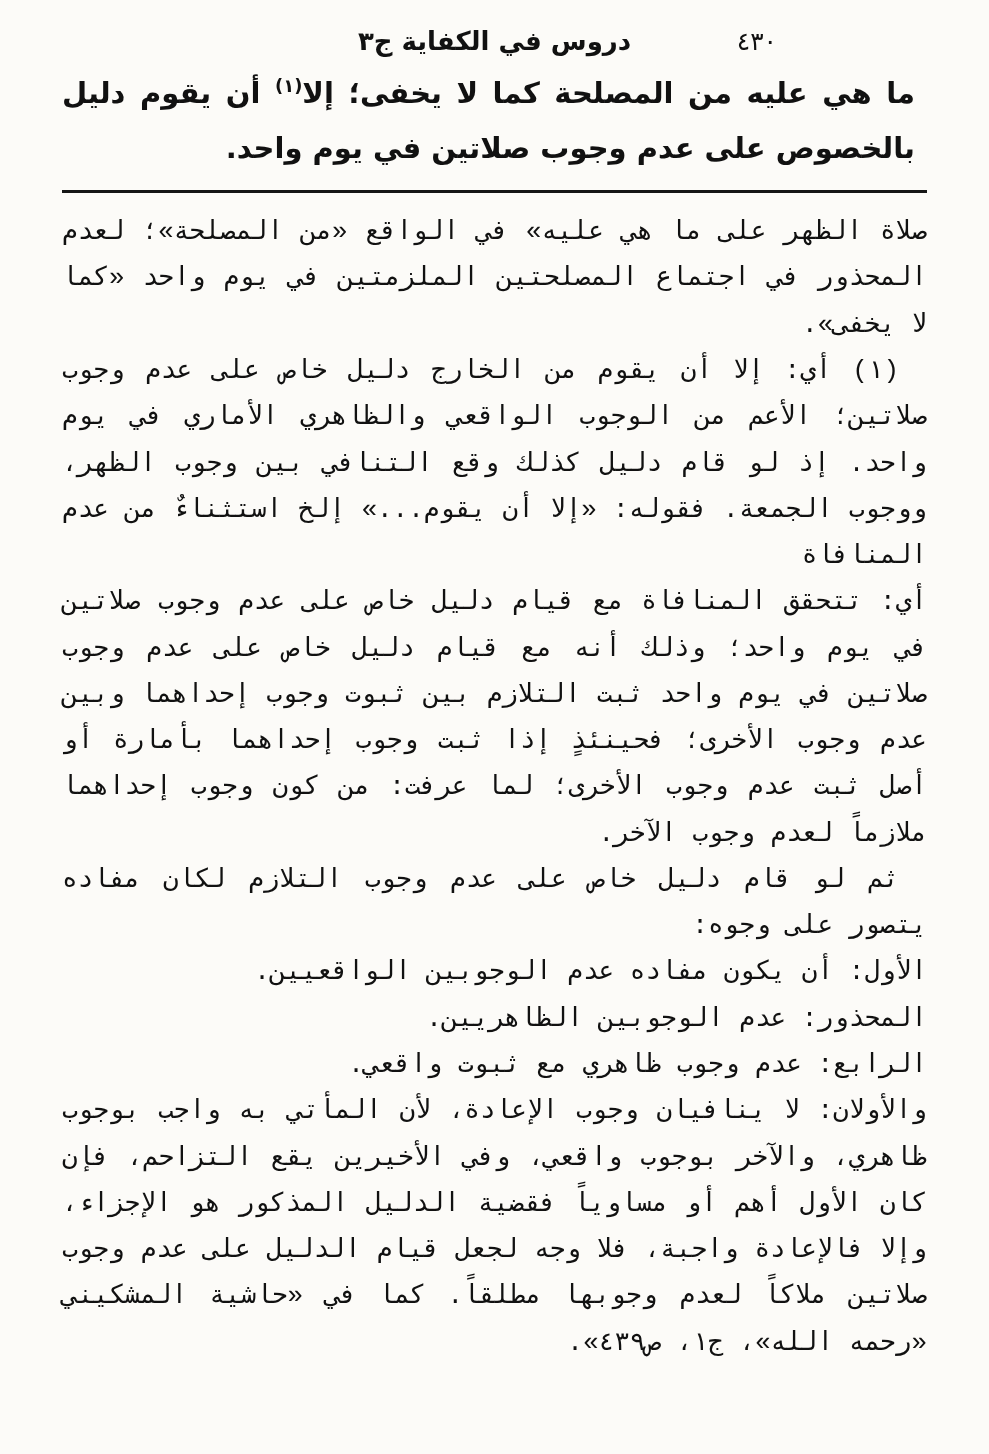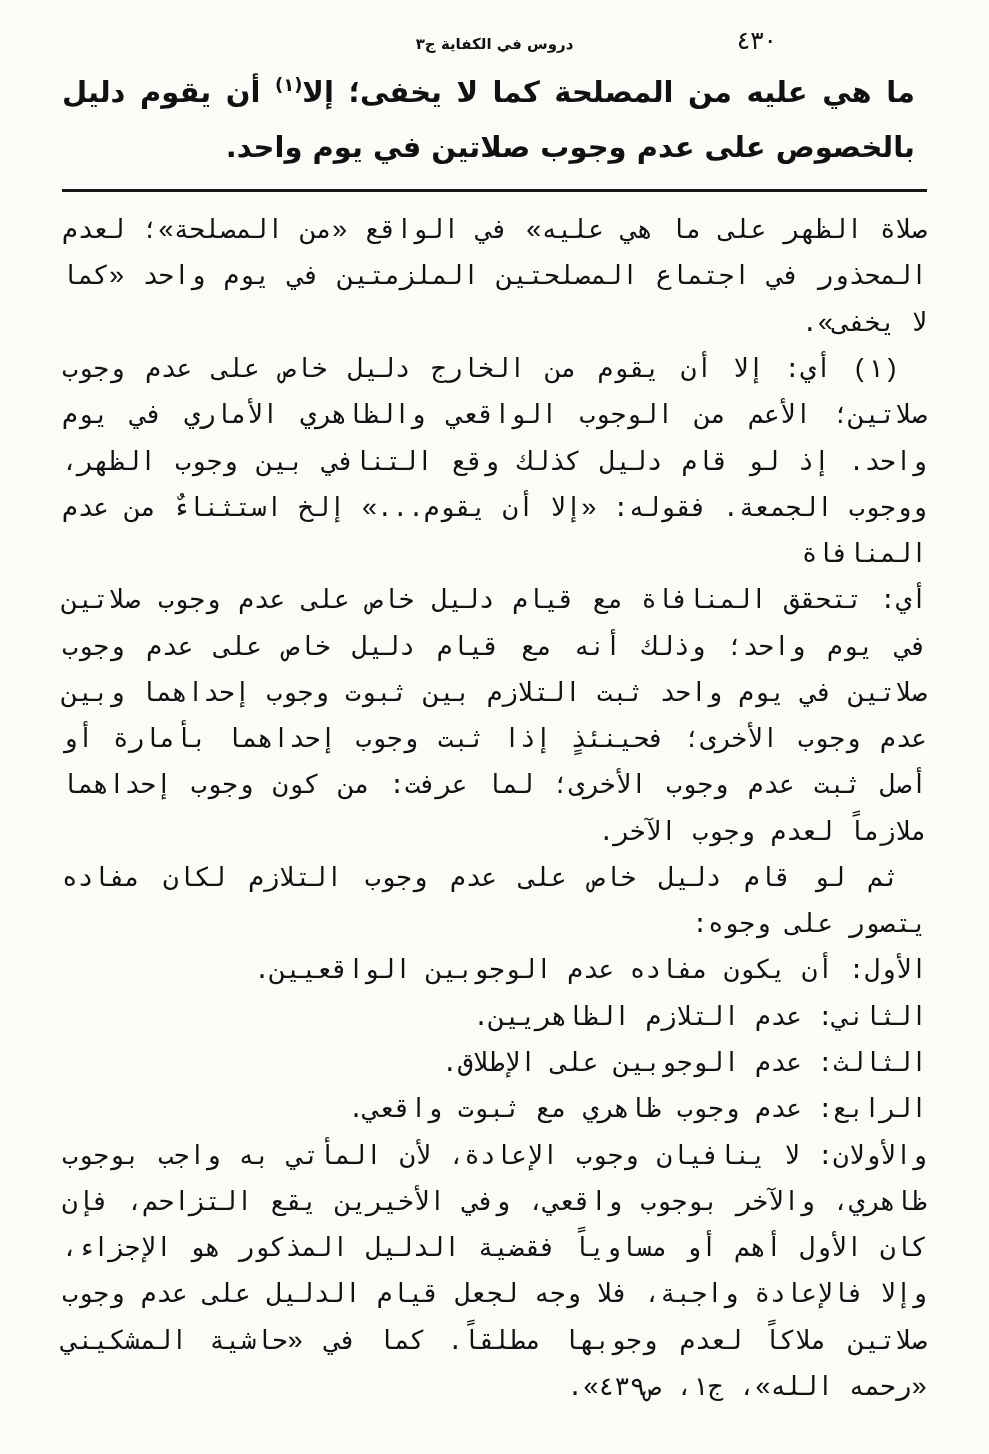--- a/index.html
+++ b/index.html
@@ -32,21 +32,21 @@
     justify-self: start;
     font-weight: 400;
     font-size: 25px;
     letter-spacing: 2px;
     padding-right: 150px;
   }
   .book-title {
     grid-column: 2;
     justify-self: center;
     font-weight: 700;
-    font-size: 15px;
+    font-size: 26px;
   }
   .header-spacer {
     grid-column: 3;
   }
   
   .matn {
     font-weight: 700;
     font-size: 29px;
     line-height: 1.9;
     text-align: justify;
@@ -94,19 +94,18 @@
   </section>
 
   <hr class="divider">
 
   <section class="commentary">
     <p>صلاة الظهر على ما هي عليه» في الواقع «من المصلحة»؛ لعدم المحذور في اجتماع المصلحتين الملزمتين في يوم واحد «كما لا يخفى».</p>
     <p class="indent">(١) أي: إلا أن يقوم من الخارج دليل خاص على عدم وجوب صلاتين؛ الأعم من الوجوب الواقعي والظاهري الأماري في يوم واحد. إذ لو قام دليل كذلك وقع التنافي بين وجوب الظهر، ووجوب الجمعة. فقوله: «إلا أن يقوم...» إلخ استثناءٌ من عدم المنافاة</p>
     <p>أي: تتحقق المنافاة مع قيام دليل خاص على عدم وجوب صلاتين في يوم واحد؛ وذلك أنه مع قيام دليل خاص على عدم وجوب صلاتين في يوم واحد ثبت التلازم بين ثبوت وجوب إحداهما وبين عدم وجوب الأخرى؛ فحينئذٍ إذا ثبت وجوب إحداهما بأمارة أو أصل ثبت عدم وجوب الأخرى؛ لما عرفت: من كون وجوب إحداهما ملازماً لعدم وجوب الآخر.</p>
     <p class="indent">ثم لو قام دليل خاص على عدم وجوب التلازم لكان مفاده يتصور على وجوه:</p>
     <p>الأول: أن يكون مفاده عدم الوجوبين الواقعيين.</p>
-    <p>الثاني: عدم التلازم الظاهريين.</p>
-    <p>الثالث: عدم الوجوبين على الإطلاق.</p>
+    <p>المحذور: عدم الوجوبين الظاهريين.</p>
     <p>الرابع: عدم وجوب ظاهري مع ثبوت واقعي.</p>
     <p>والأولان: لا ينافيان وجوب الإعادة، لأن المأتي به واجب بوجوب ظاهري، والآخر بوجوب واقعي، وفي الأخيرين يقع التزاحم، فإن كان الأول أهم أو مساوياً فقضية الدليل المذكور هو الإجزاء، وإلا فالإعادة واجبة، فلا وجه لجعل قيام الدليل على عدم وجوب صلاتين ملاكاً لعدم وجوبها مطلقاً. كما في «حاشية المشكيني «رحمه الله»، ج١، ص٤٣٩».</p>
   </section>
 
 </div>
 
 </body></html>

